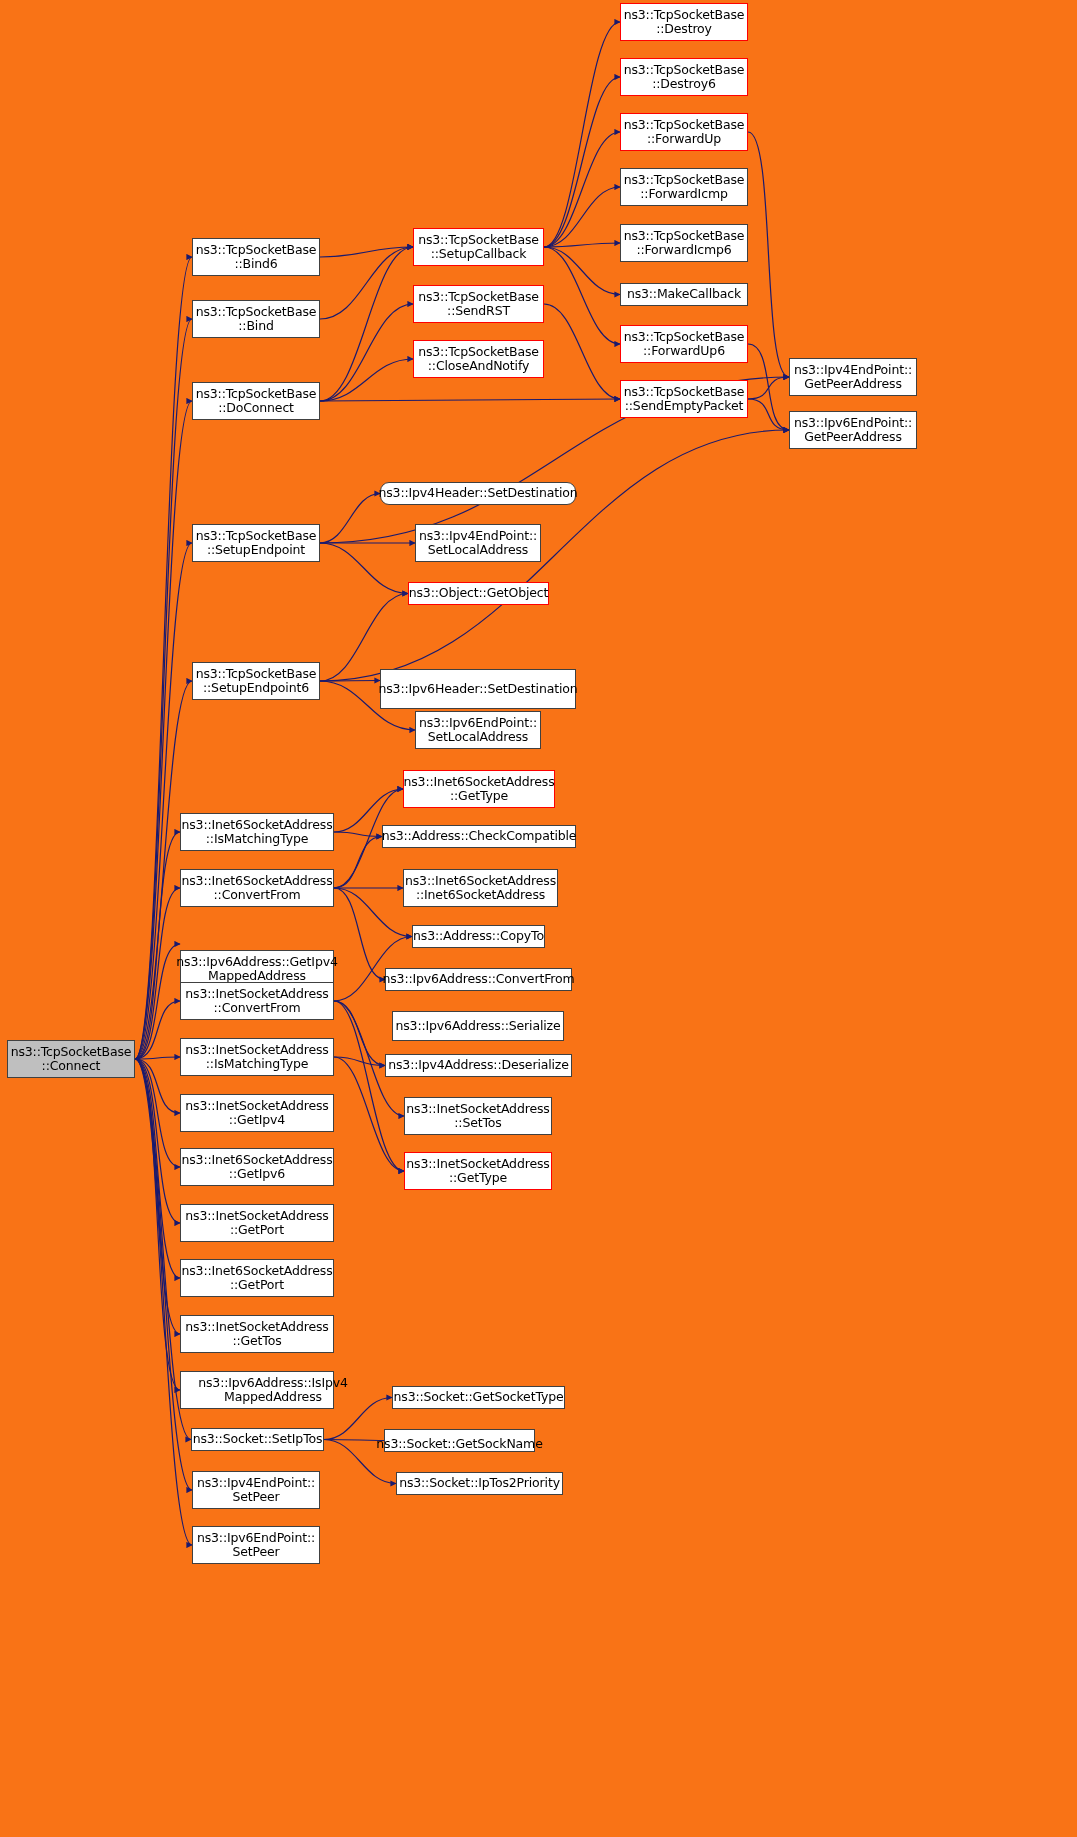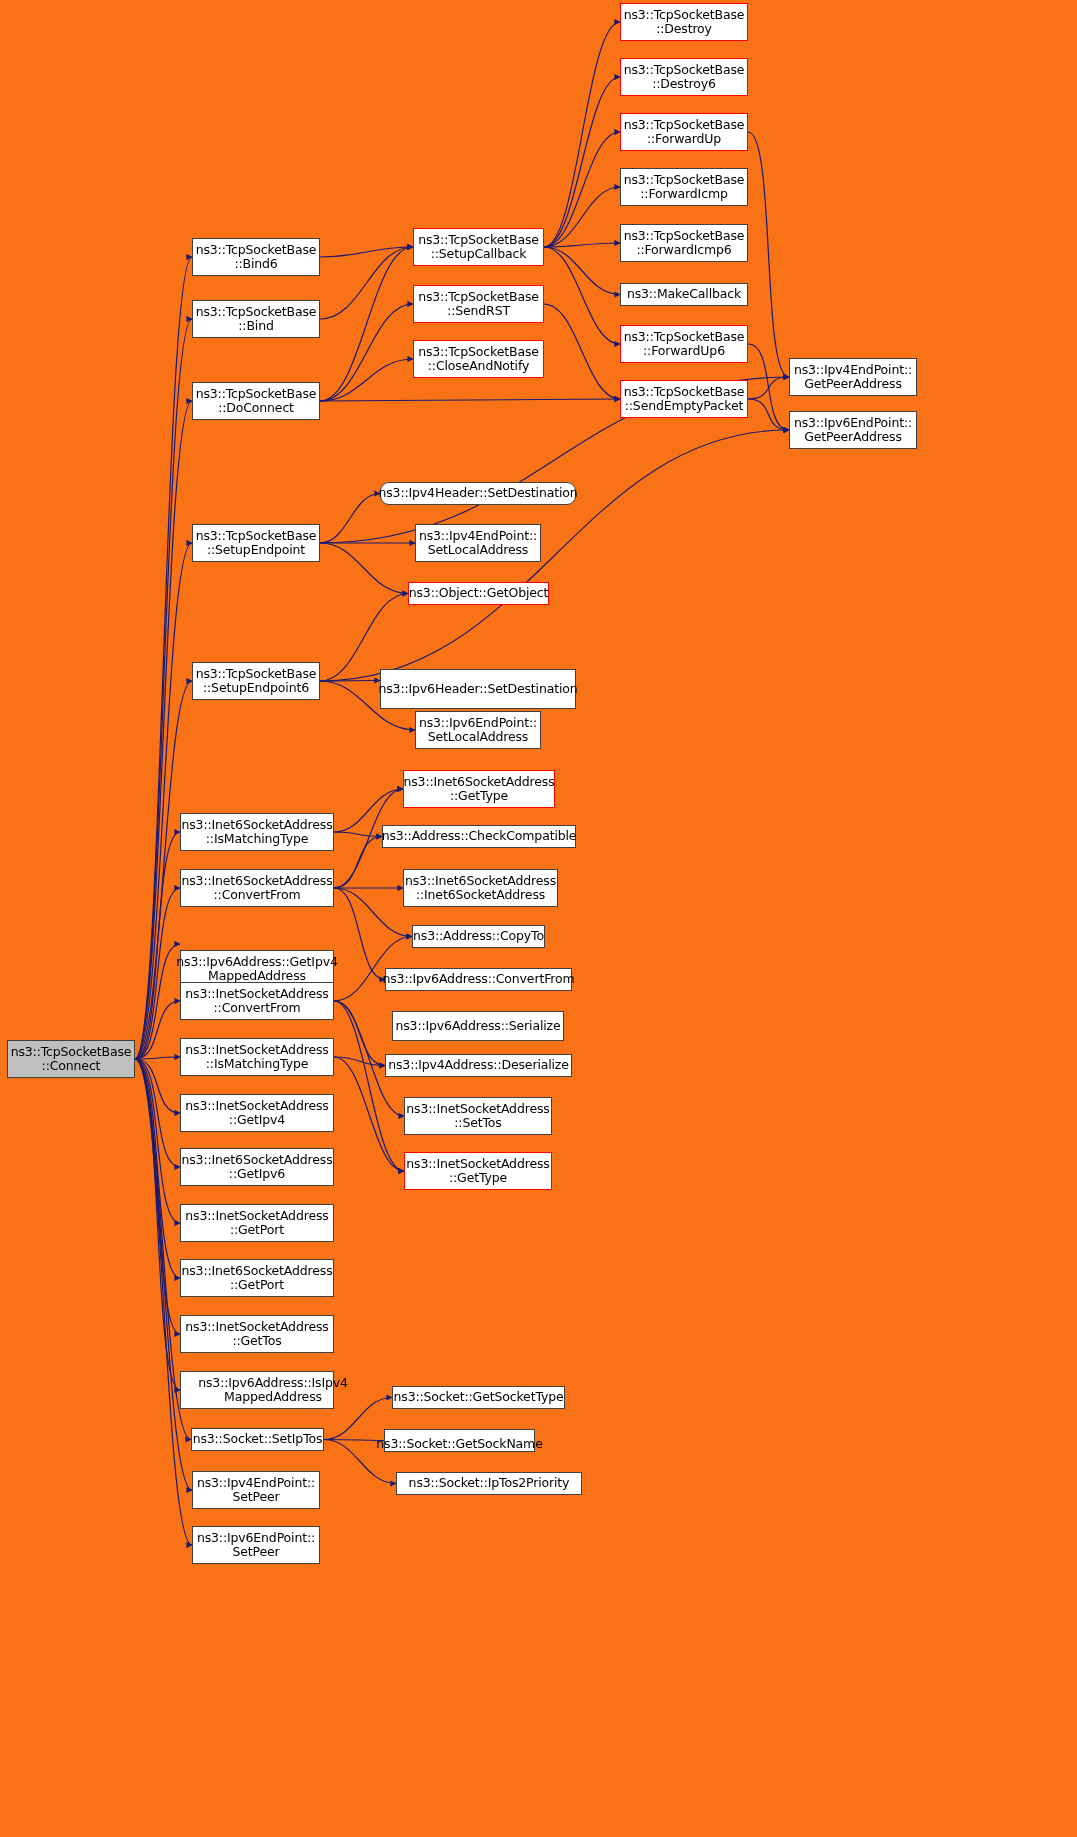--- a/index.html
+++ b/index.html
@@ -203,17 +203,17 @@
 ::GetTos</span></div>
       <div class="node" style="left: 180px; top: 1371px; width: 154px; height: 38px; padding-left: 32px;"><span>ns3::Ipv6Address::IsIpv4
 MappedAddress</span></div>
       <div class="node" style="left: 191px; top: 1428px; width: 133px; height: 23px;"><span>ns3::Socket::SetIpTos</span></div>
       <div class="node" style="left: 192px; top: 1471px; width: 128px; height: 38px;"><span>ns3::Ipv4EndPoint::
 SetPeer</span></div>
       <div class="node" style="left: 192px; top: 1526px; width: 128px; height: 38px;"><span>ns3::Ipv6EndPoint::
 SetPeer</span></div>
       <div class="node" style="left: 392px; top: 1386px; width: 173px; height: 23px;"><span>ns3::Socket::GetSocketType</span></div>
       <div class="node" style="left: 384px; top: 1429px; width: 151px; height: 23px; align-items: flex-end;"><span>ns3::Socket::GetSockName</span></div>
-      <div class="node" style="left: 396px; top: 1472px; width: 186px; height: 23px;"><span>ns3::Socket::IpTos2Priority</span></div>
+      <div class="node" style="left: 396px; top: 1472px; width: 167px; height: 23px;"><span>ns3::Socket::IpTos2Priority</span></div>
       <div class="node root" style="left: 7px; top: 1040px; width: 128px; height: 38px;"><span>ns3::TcpSocketBase
 ::Connect</span></div>
     </div>
 </div>
 
 </body></html>

